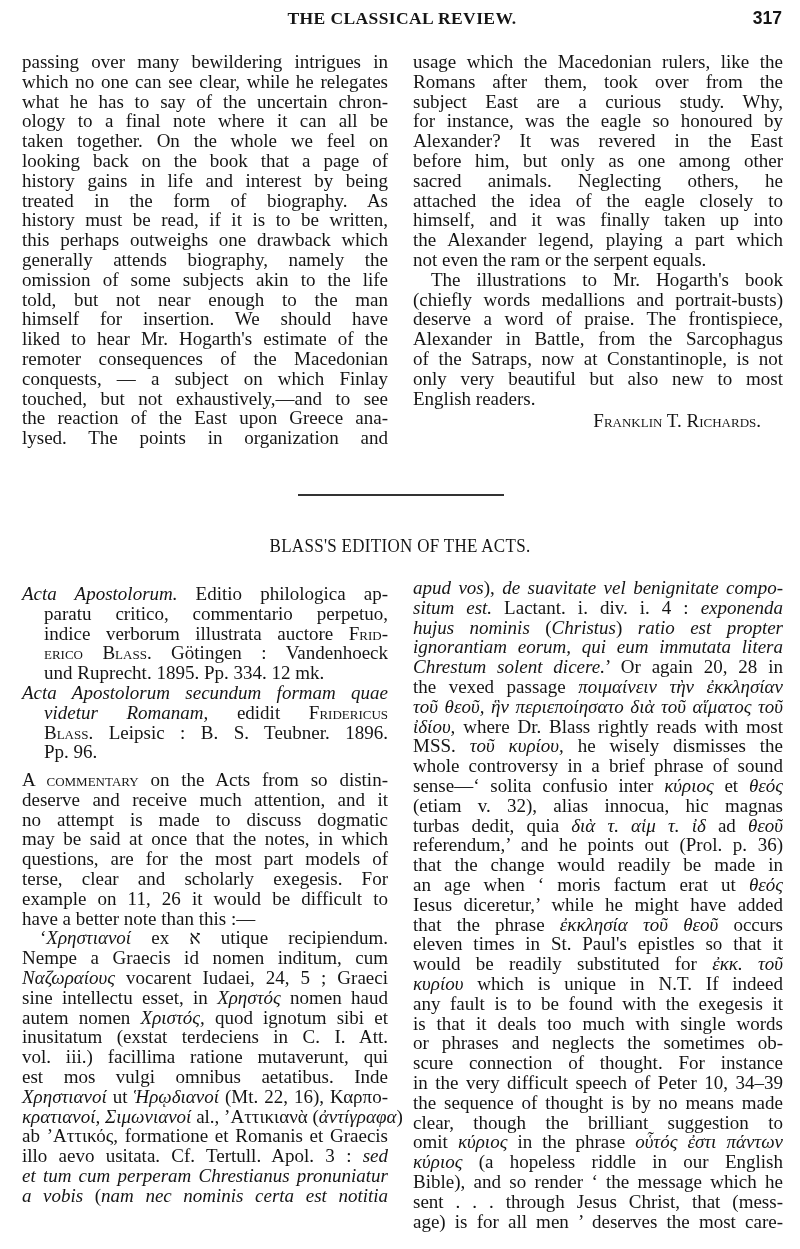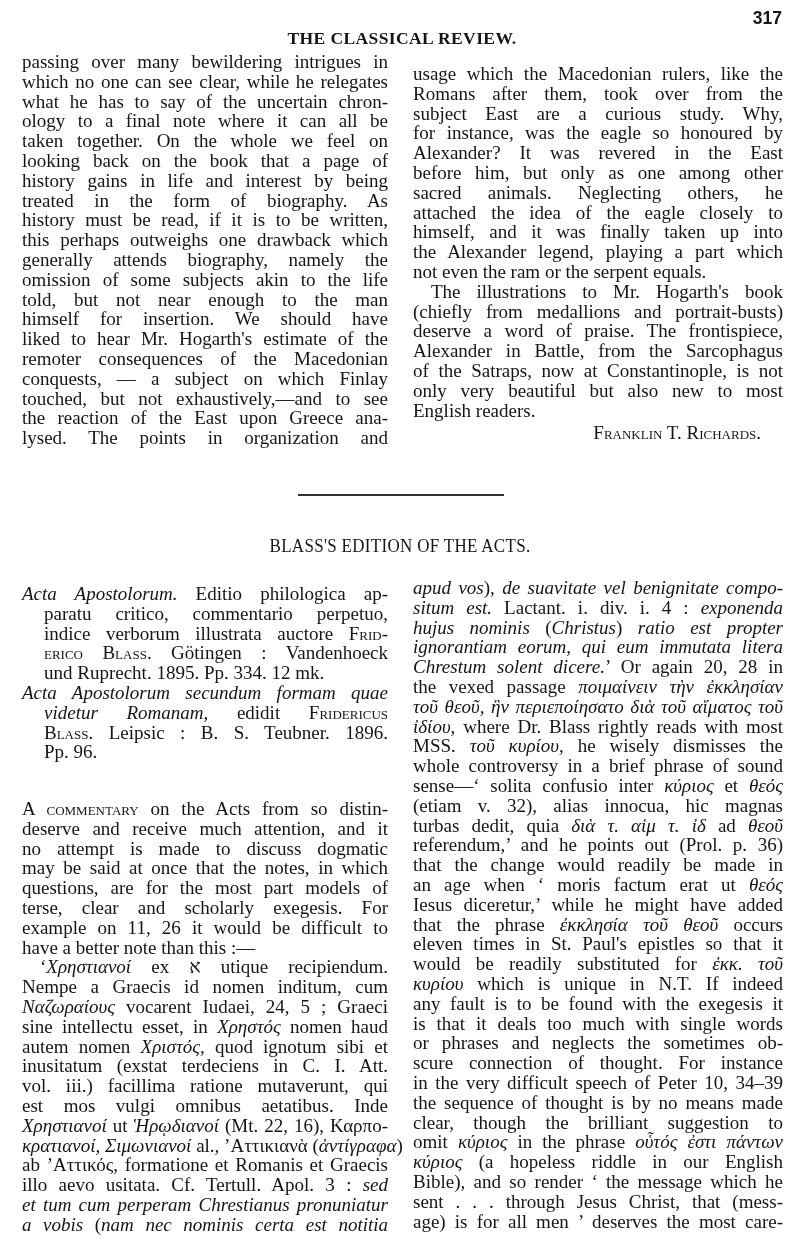--- a/index.html
+++ b/index.html
@@ -1,20 +1,20 @@
 <!DOCTYPE html>
 <html><head>
   <meta charset="utf-8">
   <style>
     html, body { margin: 0; padding: 0; background: #ffffff; }
     body { width: 800px; height: 1249px; position: relative; overflow: hidden;
       font-family: "DejaVu Serif", "Liberation Serif", serif; color: #151515; }
     .running-head { position: absolute; top: 8px; left: 22px; width: 760px; height: 24px; }
     .rh-title { position: absolute; left: 0; right: 0; text-align: center; font-size: 17.5px;
-      letter-spacing: 0.4px; font-family: "Liberation Serif", serif; font-weight: bold; margin-top: 20px; }
+      letter-spacing: 0.4px; font-family: "Liberation Serif", serif; font-weight: bold; }
     .rh-page { position: absolute; right: 0; font-size: 17.5px; font-family: Liberation Sans, sans-serif; font-weight: bold; }
     .col { position: absolute; font-family: "Liberation Serif", serif; font-size: 19px; }
     .line { display: block; white-space: nowrap; height: 19.8px; line-height: 19.8px;
       text-align: justify; text-align-last: justify; }
     .line.last { text-align-last: left; }
     .line.indent { padding-left: 18px; }
     .line.hang { padding-left: 22px; }
     .line.right { text-align: right; text-align-last: right; }
     .sc { font-variant: small-caps; }
     .it { font-style: italic; }
@@ -45,34 +45,34 @@
     <span class="line">omission of some subjects akin to the life</span>
     <span class="line">told, but not near enough to the man</span>
     <span class="line">himself for insertion.  We should have</span>
     <span class="line">liked to hear Mr. Hogarth's estimate of the</span>
     <span class="line">remoter consequences of the Macedonian</span>
     <span class="line">conquests, — a subject on which Finlay</span>
     <span class="line">touched, but not exhaustively,—and to see</span>
     <span class="line">the reaction of the East upon Greece ana-</span>
     <span class="line">lysed.  The points in organization and</span>
   </div>
-<div class="col" id="prev-right" style="top:64px; left:413px; width:370px;">
+<div class="col" id="prev-right" style="top:52px; left:413px; width:370px;">
     <span class="line">usage which the Macedonian rulers, like the</span>
     <span class="line">Romans after them, took over from the</span>
     <span class="line">subject East are a curious study.  Why,</span>
     <span class="line">for instance, was the eagle so honoured by</span>
     <span class="line">Alexander?  It was revered in the East</span>
     <span class="line">before him, but only as one among other</span>
     <span class="line">sacred animals.  Neglecting others, he</span>
     <span class="line">attached the idea of the eagle closely to</span>
     <span class="line">himself, and it was finally taken up into</span>
     <span class="line">the Alexander legend, playing a part which</span>
     <span class="line last">not even the ram or the serpent equals.</span>
     <span class="line indent">The illustrations to Mr. Hogarth's book</span>
-    <span class="line">(chiefly from medallions and portrait-busts)</span>
+    <span class="line">(chiefly words medallions and portrait-busts)</span>
     <span class="line">deserve a word of praise.  The frontispiece,</span>
     <span class="line">Alexander in Battle, from the Sarcophagus</span>
     <span class="line">of the Satraps, now at Constantinople, is not</span>
     <span class="line">only very beautiful but also new to most</span>
     <span class="line last">English readers.</span>
     <span class="line right sc" style="padding-right: 22px; margin-top: 3px;">Franklin T. Richards.</span>
   </div>
 
 <div class="rule"></div>
 <div class="section-title">BLASS'S EDITION OF THE ACTS.</div>
@@ -85,21 +85,21 @@
       <span class="line hang"><span class="sc">erico Blass.</span><span>  Götingen : Vandenhoeck</span></span>
       <span class="line hang last"><span>und Ruprecht.  1895.  Pp. 334.  12 mk.</span></span>
     </div>
     <div>
       <span class="line"><span class="it">Acta Apostolorum secundum formam quae</span></span>
       <span class="line hang"><span class="it">videtur Romanam,</span><span> edidit </span><span class="sc">Fridericus</span></span>
       <span class="line hang"><span class="sc">Blass.</span><span>  Leipsic : B. S. Teubner.  1896.</span></span>
       <span class="line hang last"><span>Pp. 96.</span></span>
     </div>
   </div>
-<div class="col" id="left-body" style="top:770px; left:22px; width:366px;margin-top:29px;">
+<div class="col" id="left-body" style="top:770px; left:22px; width:366px;">
     <span class="line"><span>A </span><span class="sc">commentary</span><span> on the Acts from so distin-</span></span>
     <span class="line"><span>deserve and receive much attention, and it</span></span>
     <span class="line"><span>no attempt is made to discuss dogmatic</span></span>
     <span class="line"><span>may be said at once that the notes, in which</span></span>
     <span class="line"><span>questions, are for the most part models of</span></span>
     <span class="line"><span>terse, clear and scholarly exegesis.  For</span></span>
     <span class="line"><span>example on 11, 26 it would be difficult to</span></span>
     <span class="line last"><span>have a better note than this :—</span></span>
     <span class="line indent"><span>‘</span><span class="it">Χρηστιανοί</span><span> ex  א  utique recipiendum.</span></span>
     <span class="line"><span>Nempe a Graecis id nomen inditum, cum</span></span>

